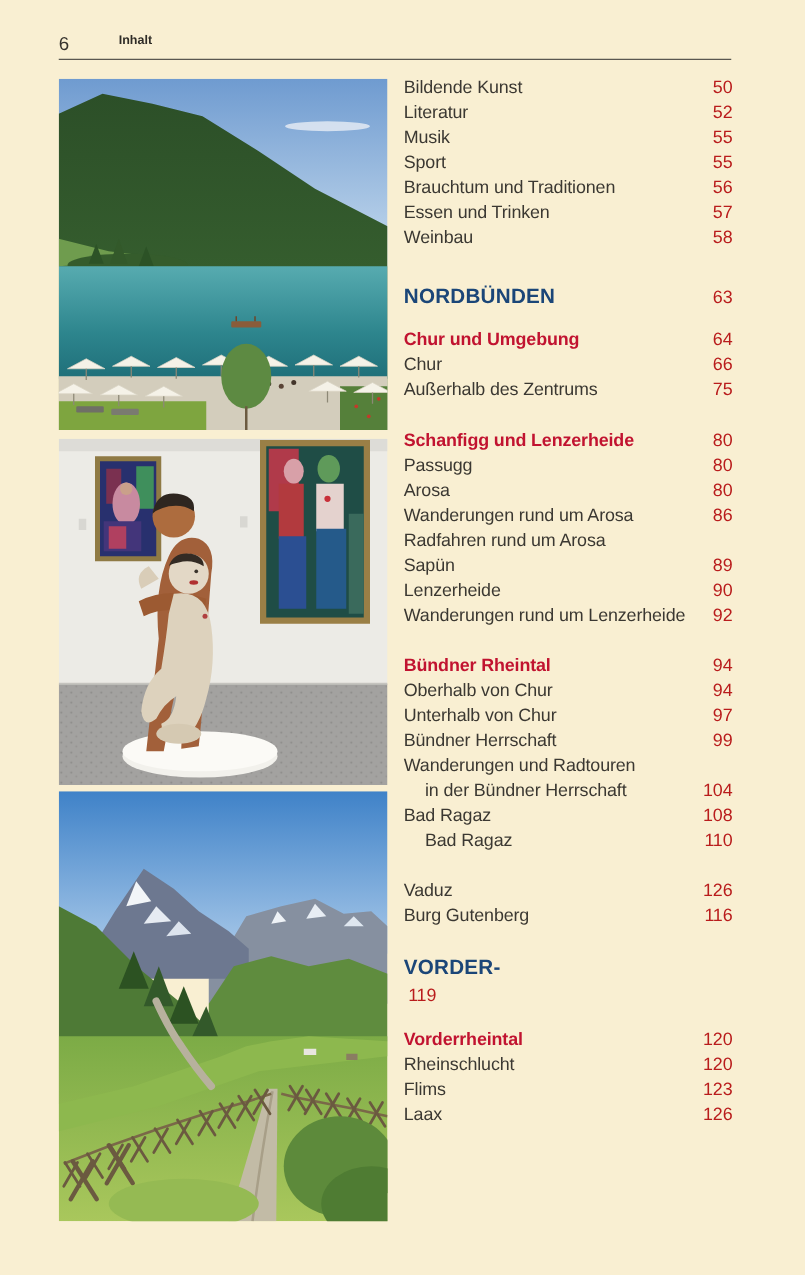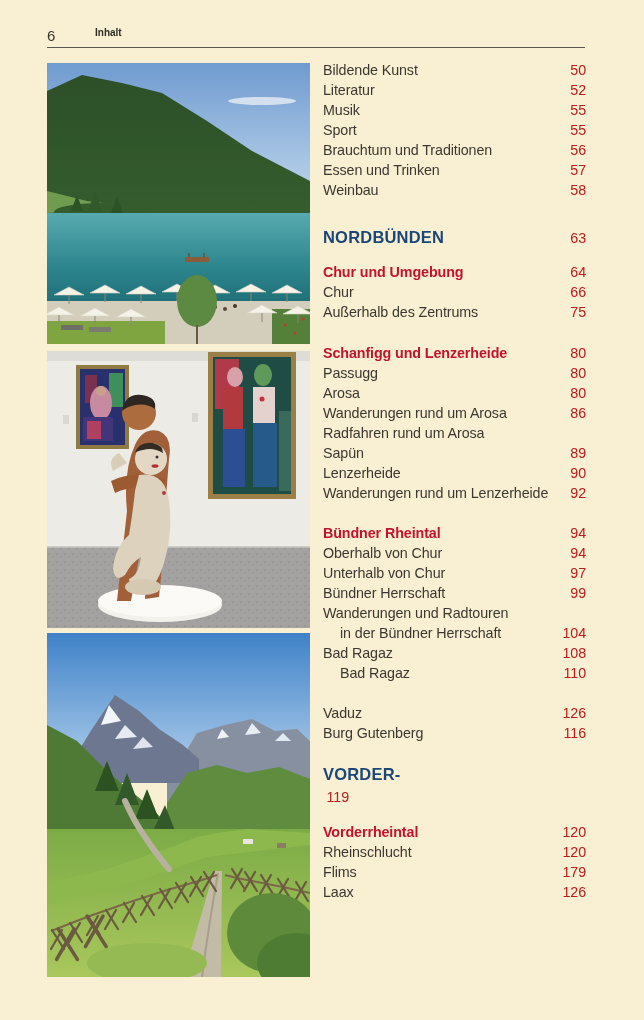--- a/index.html
+++ b/index.html
@@ -369,21 +369,21 @@
       <div class="row section">
         <span class="lbl">Vorderrheintal</span>
         <span class="pg">120</span>
       </div>
       <div class="row entry">
         <span class="lbl">Rheinschlucht</span>
         <span class="pg">120</span>
       </div>
       <div class="row entry">
         <span class="lbl">Flims</span>
-        <span class="pg">179</span>
+        <span class="pg">123</span>
       </div>
       <div class="row entry">
         <span class="lbl">Laax</span>
         <span class="pg">126</span>
       </div>
     </nav>
 
 </div>
 
 </body></html>

